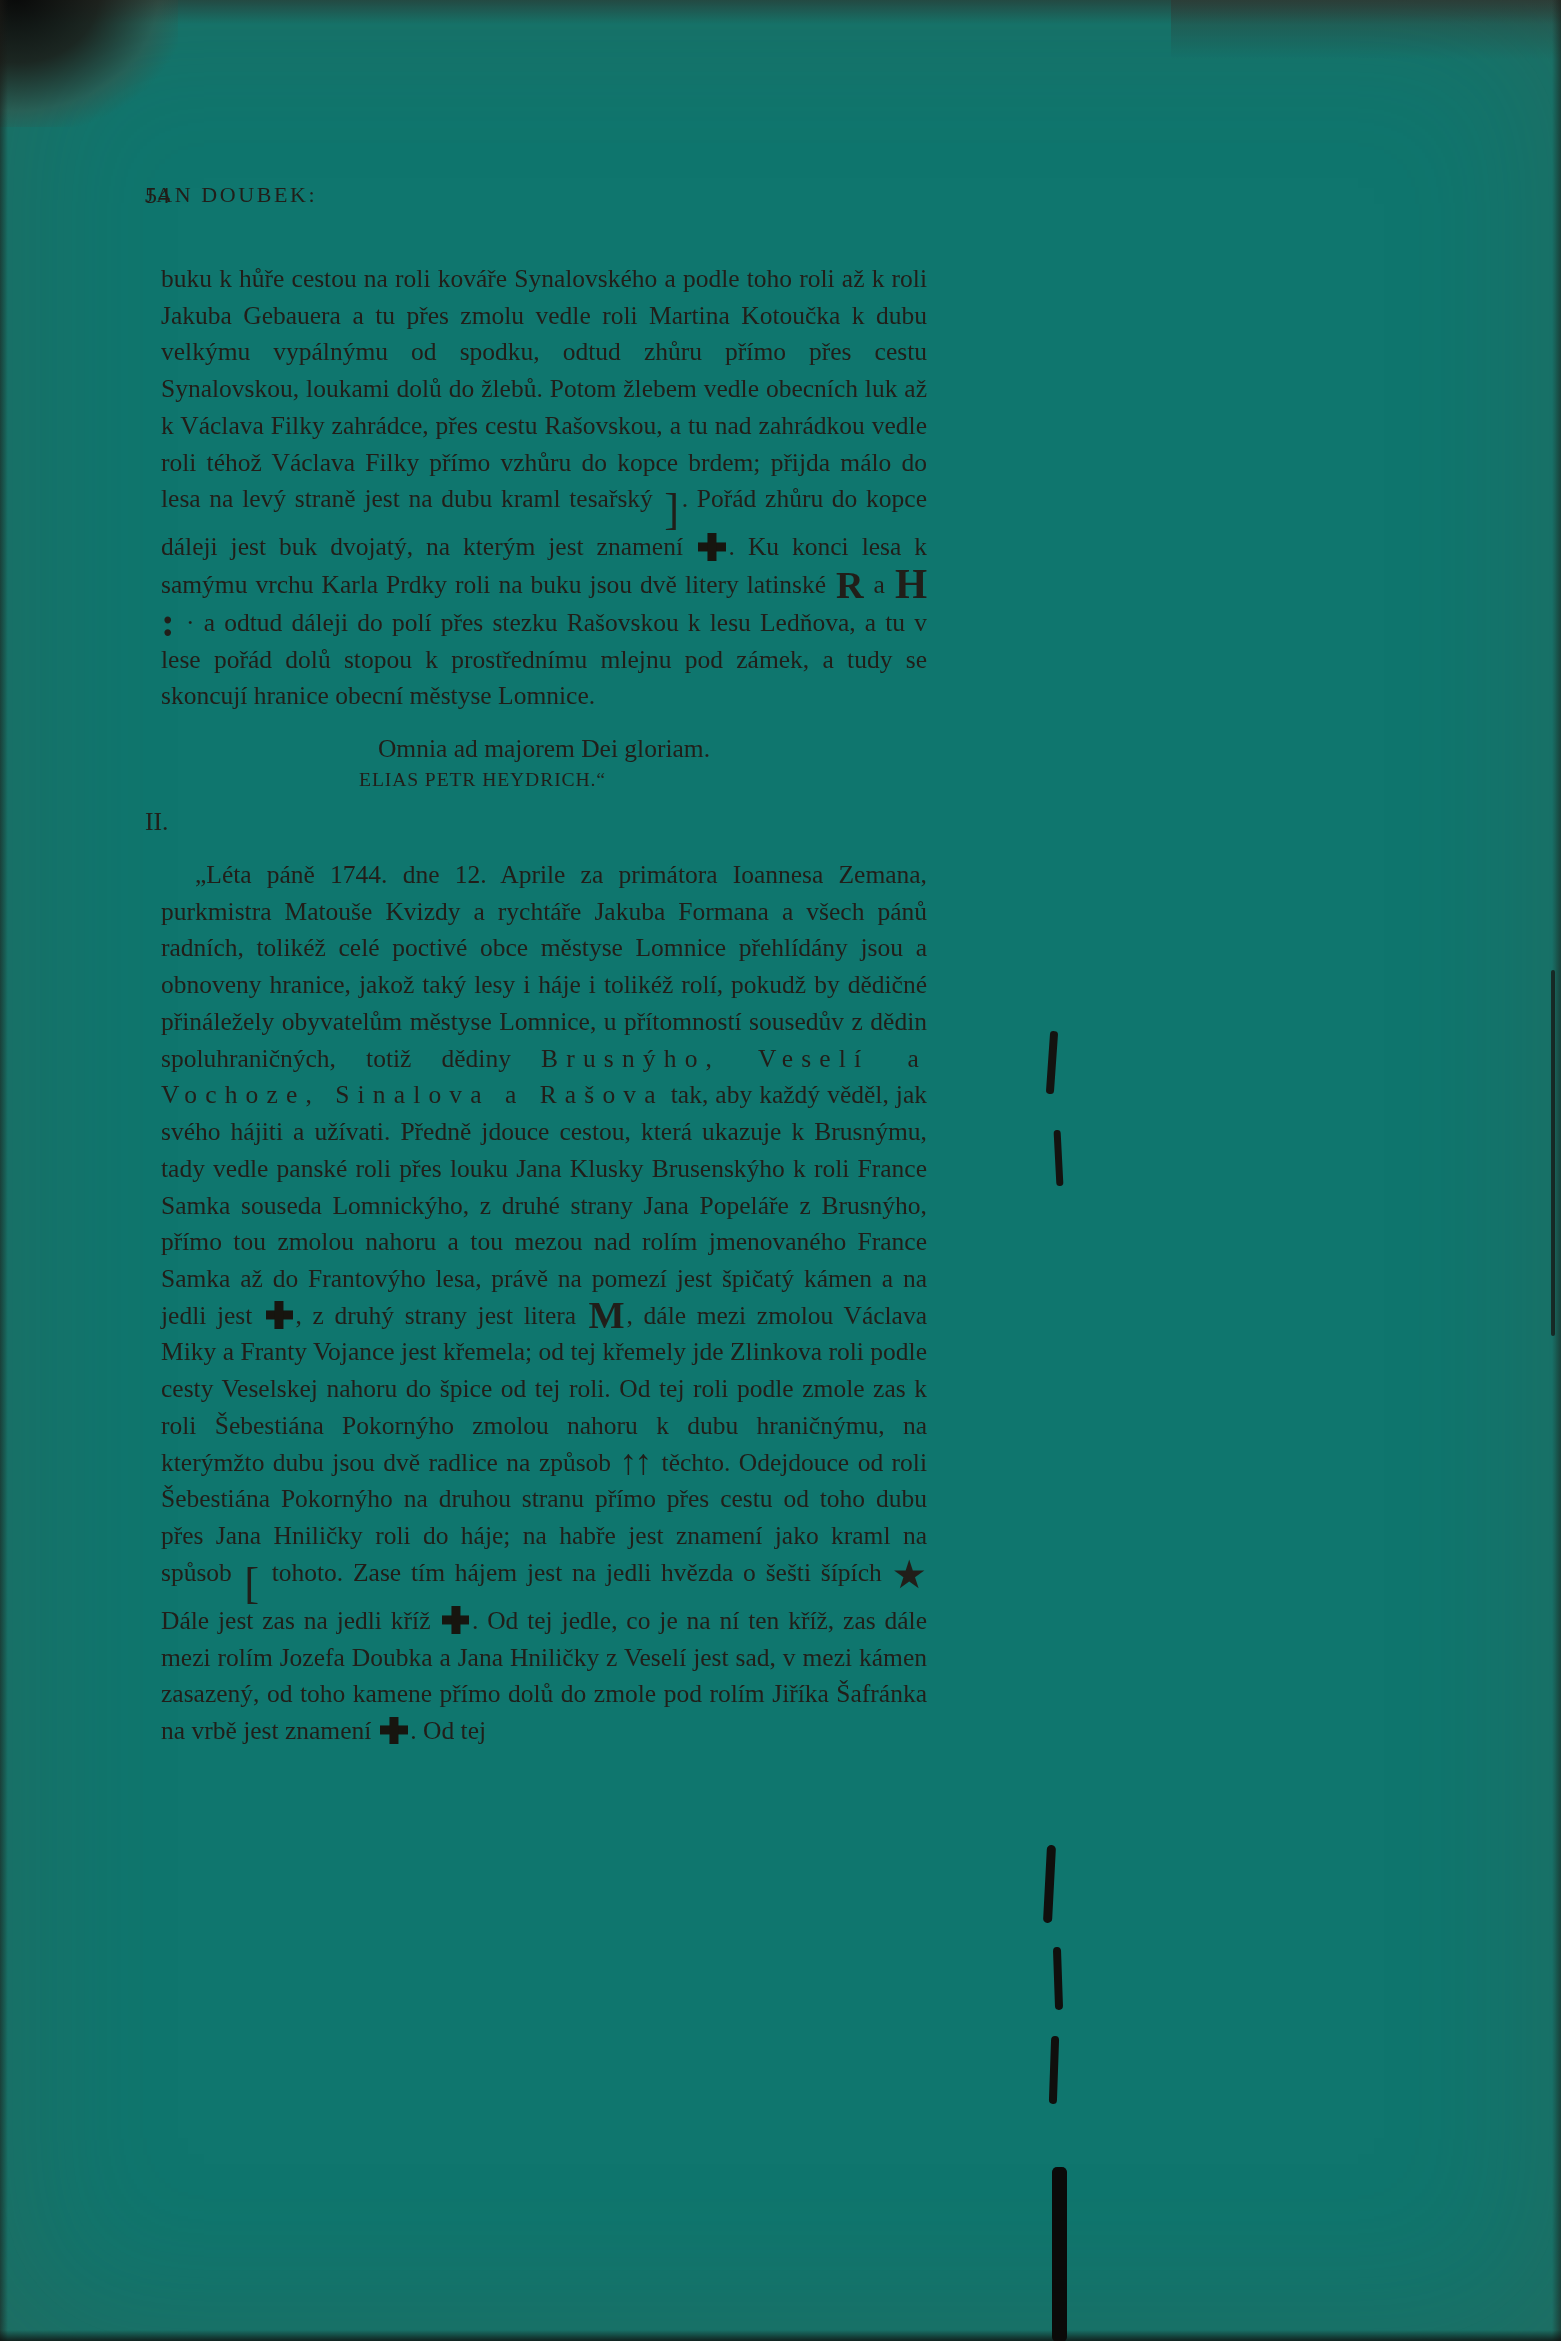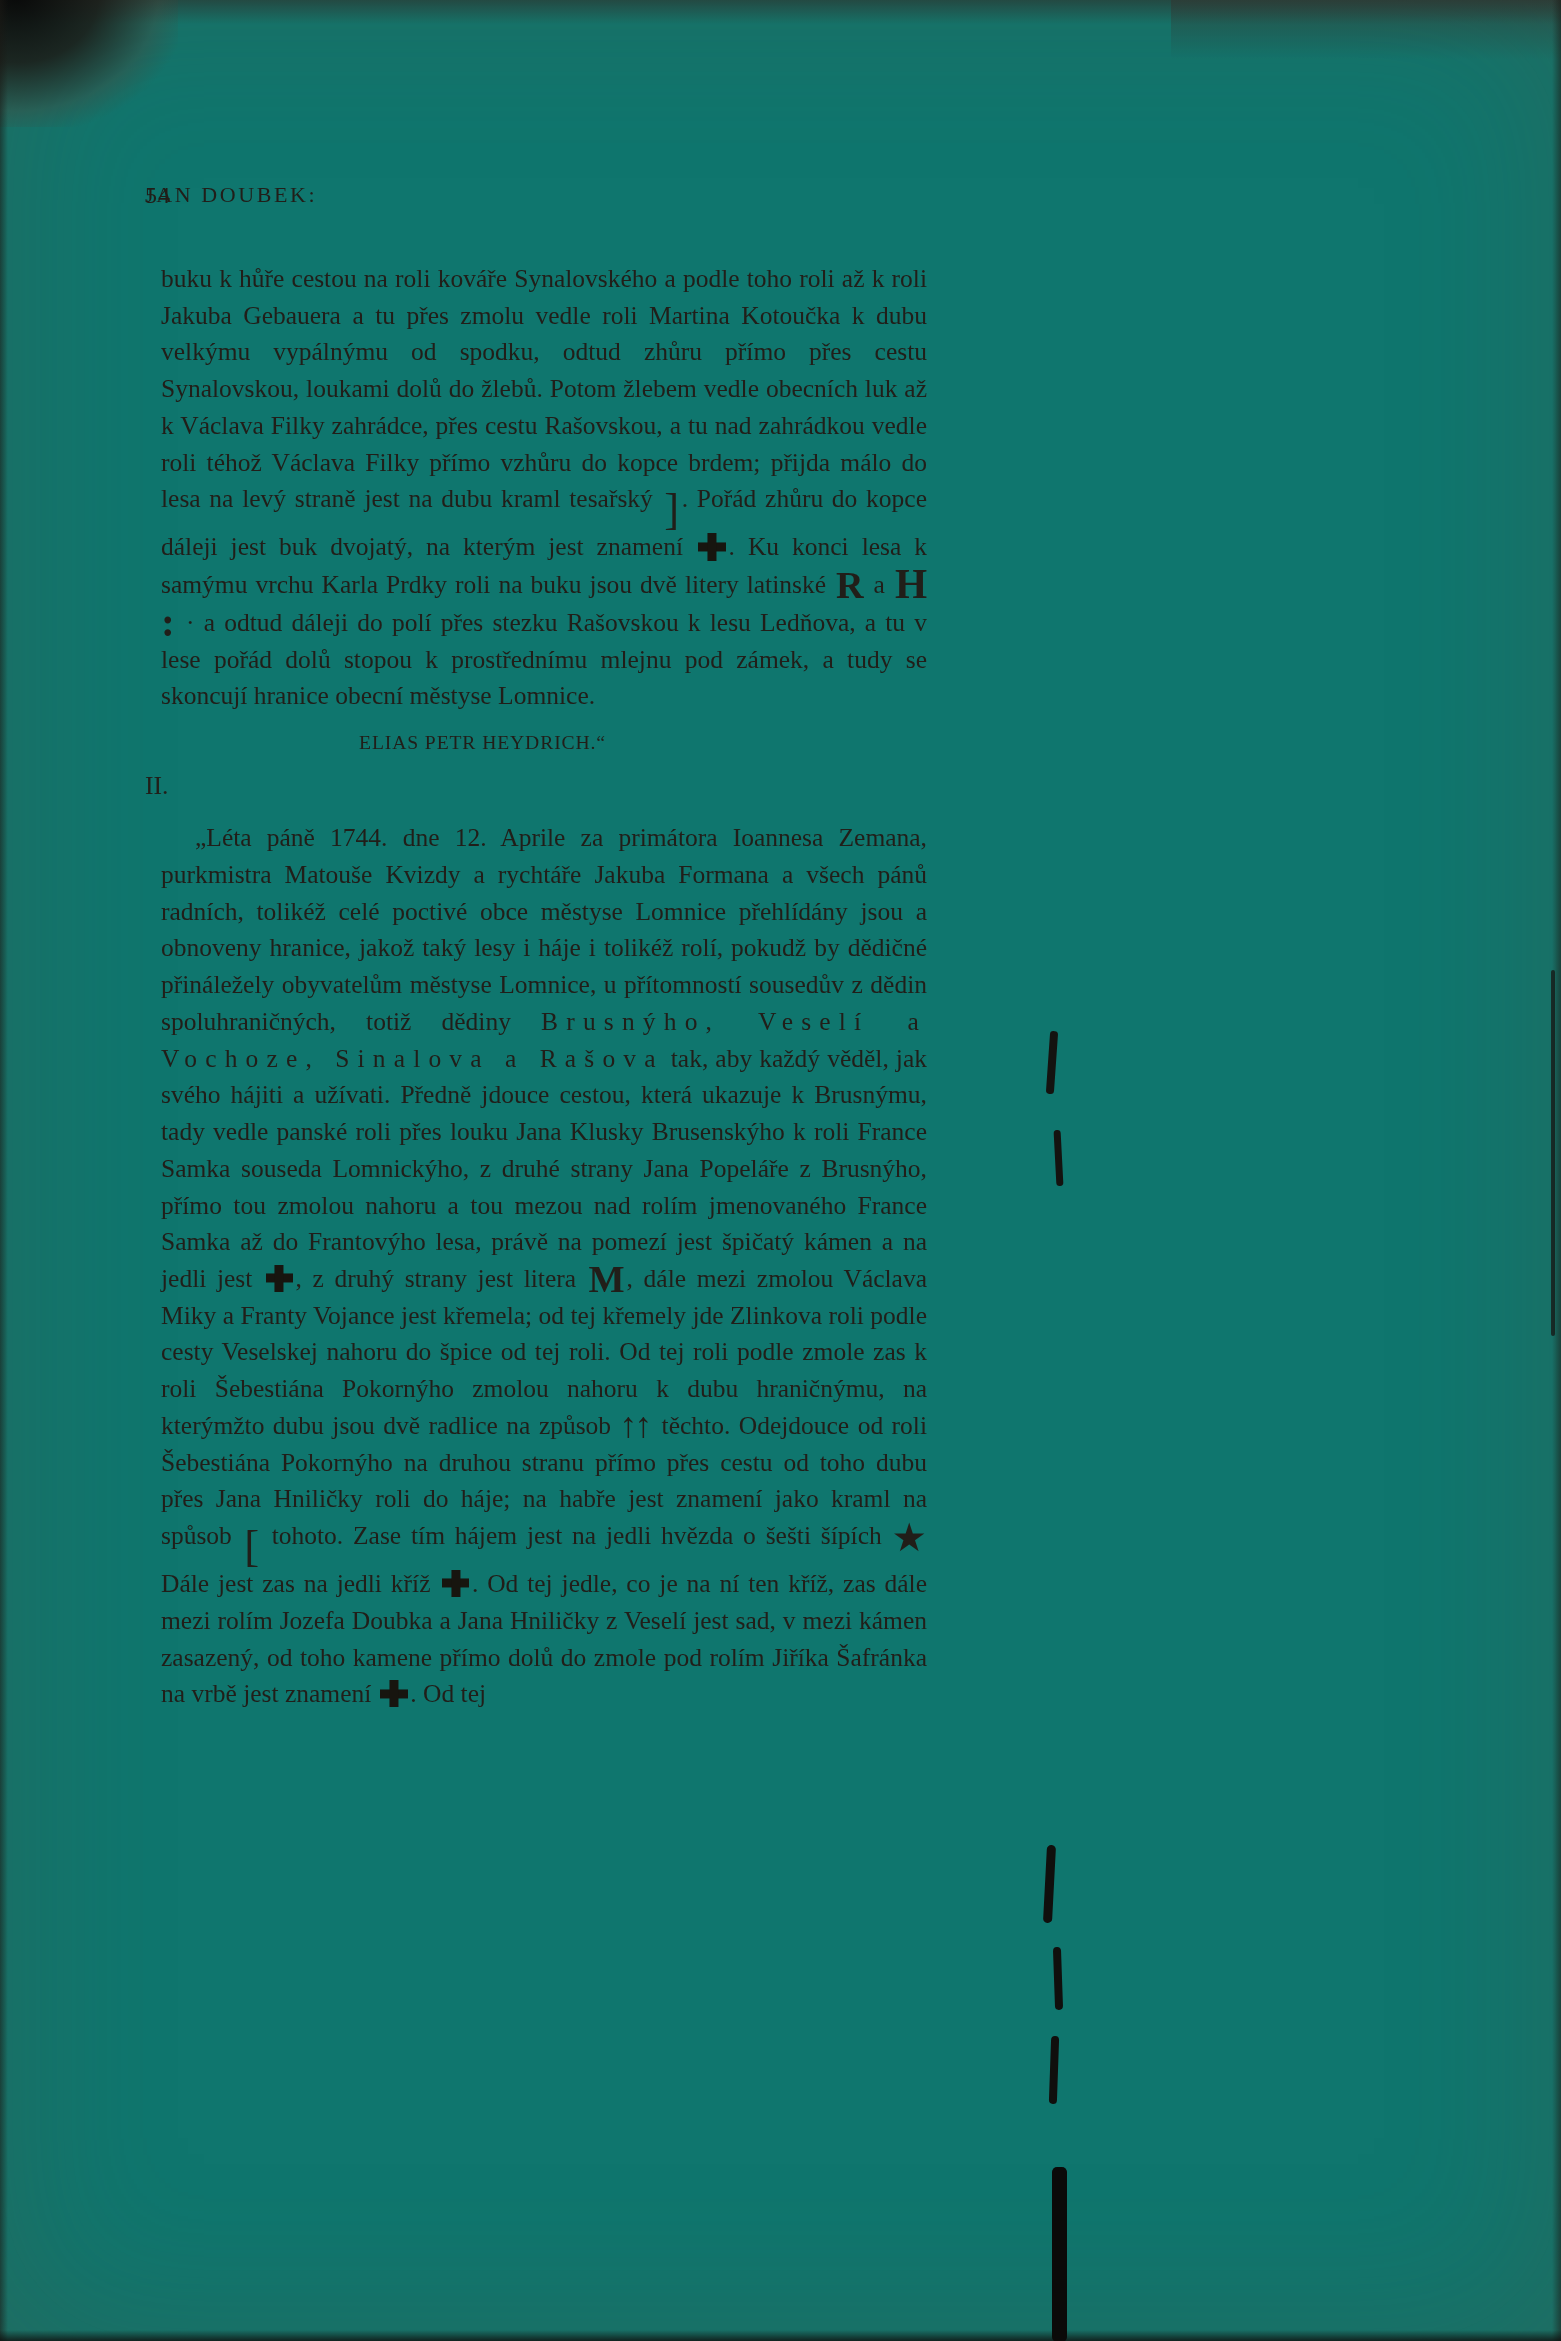--- a/index.html
+++ b/index.html
@@ -121,20 +121,21 @@
 
   <header class="running-header">
     <span class="page-number">54</span>
     <span class="running-title">JAN DOUBEK:</span>
   </header>
 
   <main class="text-block">
 
     <p class="body-p"><span>buku k hůře cestou na roli kováře Synalovského a podle toho roli až k roli Jakuba Gebauera a tu přes zmolu vedle roli Martina Kotoučka k dubu velkýmu vypálnýmu od spodku, odtud zhůru přímo přes cestu Synalovskou, loukami dolů do žlebů. Potom žlebem vedle obecních luk až k Václava Filky zahrádce, přes cestu Rašovskou, a tu nad zahrádkou vedle roli téhož Václava Filky přímo vzhůru do kopce brdem; přijda málo do lesa na levý straně jest na dubu kraml tesařský </span><span class="kraml">]</span><span>. Pořád zhůru do kopce dáleji jest buk dvojatý, na kterým jest znamení </span><span class="cross"></span><span>. Ku konci lesa k samýmu vrchu Karla Prdky roli na buku jsou dvě litery latinské </span><span class="big-letter">R</span><span> a </span><span class="big-letter letter-h">H :</span><span> · a odtud dáleji do polí přes stezku Rašovskou k lesu Ledňova, a tu v lese pořád dolů stopou k prostřednímu mlejnu pod zámek, a tudy se skoncují hranice obecní městyse Lomnice.</span></p>
 
+    <p class="motto">Omnia ad majorem Dei gloriam.</p>
 
     <p class="signature">ELIAS PETR HEYDRICH.“</p>
 
     <p class="section-num">II.</p>
 
     <p class="body-p indent"><span>„Léta páně 1744. dne 12. Aprile za primátora Ioannesa Zemana, purkmistra Matouše Kvizdy a rychtáře Jakuba Formana a všech pánů radních, tolikéž celé poctivé obce městyse Lomnice přehlídány jsou a obnoveny hranice, jakož taký lesy i háje i tolikéž rolí, pokudž by dědičné přináležely obyvatelům městyse Lomnice, u přítomností sousedův z dědin spoluhraničných, totiž dědiny </span><span class="spaced">Brusnýho, Veselí a Vochoze, Sinalova a Rašova</span><span> tak, aby každý věděl, jak svého hájiti a užívati. Předně jdouce cestou, která ukazuje k Brusnýmu, tady vedle panské roli přes louku Jana Klusky Brusenskýho k roli France Samka souseda Lomnickýho, z druhé strany Jana Popeláře z Brusnýho, přímo tou zmolou nahoru a tou mezou nad rolím jmenovaného France Samka až do Frantovýho lesa, právě na pomezí jest špičatý kámen a na jedli jest </span><span class="cross"></span><span>, z druhý strany jest litera </span><span class="big-letter">M</span><span>, dále mezi zmolou Václava Miky a Franty Vojance jest křemela; od tej křemely jde Zlinkova roli podle cesty Veselskej nahoru do špice od tej roli. Od tej roli podle zmole zas k roli Šebestiána Pokornýho zmolou nahoru k dubu hraničnýmu, na kterýmžto dubu jsou dvě radlice na způsob </span><span class="arrows">↑↑</span><span> těchto. Odejdouce od roli Šebestiána Pokornýho na druhou stranu přímo přes cestu od toho dubu přes Jana Hniličky roli do háje; na habře jest znamení jako kraml na spůsob </span><span class="kraml">[</span><span> tohoto. Zase tím hájem jest na jedli hvězda o šešti šípích </span><span class="star">★</span><span> Dále jest zas na jedli kříž </span><span class="cross"></span><span>. Od tej jedle, co je na ní ten kříž, zas dále mezi rolím Jozefa Doubka a Jana Hniličky z Veselí jest sad, v mezi kámen zasazený, od toho kamene přímo dolů do zmole pod rolím Jiříka Šafránka na vrbě jest znamení </span><span class="cross"></span><span>. Od tej</span></p>
 
   </main>
 </div>
 

